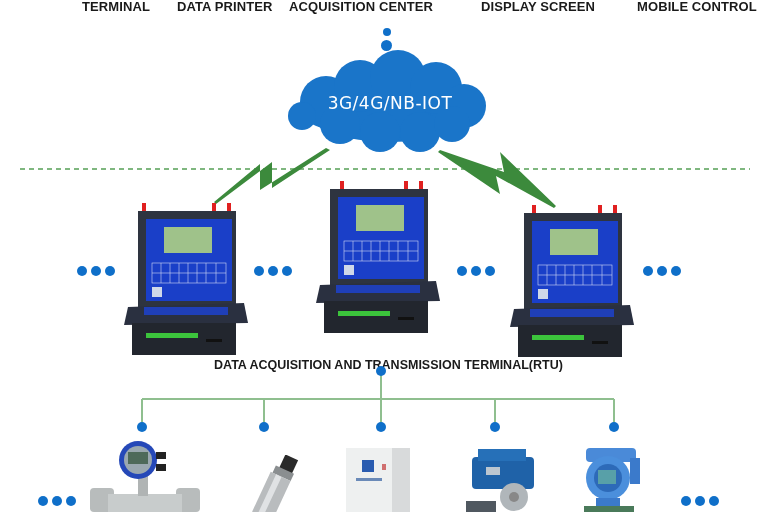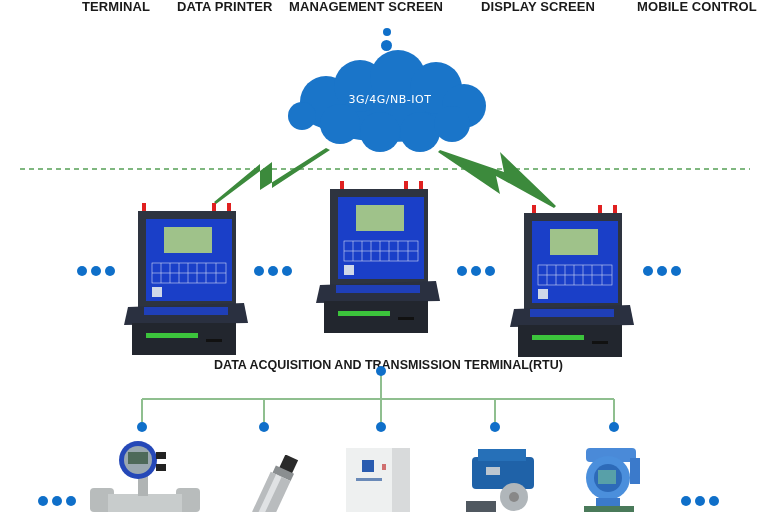--- a/index.html
+++ b/index.html
@@ -1,31 +1,31 @@
 <!DOCTYPE html>
 <html><head>
 <meta charset="utf-8">
 <style>
   html, body { margin:0; padding:0; background:#ffffff; }
   body { width:768px; height:512px; position:relative; overflow:hidden; font-family:"Liberation Sans", sans-serif; }
   .top-label { position:absolute; top:-1px; font-weight:bold; font-size:13px; color:#1a1a1a; white-space:nowrap; letter-spacing:0.1px; }
   .abs { position:absolute; }
   .dot { position:absolute; border-radius:50%; background:#0f6fc9; }
-  .cloud-text { position:absolute; left:325px; top:93px; width:130px; text-align:center; color:#ffffff; font-family:"DejaVu Sans", sans-serif; font-size:11px; letter-spacing:0.5px; }
+  .cloud-text { position:absolute; left:325px; top:93px; width:130px; text-align:center; color:#ffffff; font-family:"DejaVu Sans", sans-serif; font-size:17px; letter-spacing:0.5px; }
   .rtu-caption { position:absolute; left:214px; top:358px; font-weight:bold; font-size:12.5px; color:#1a1a1a; white-space:nowrap; }
   .ellipsis { position:absolute; display:flex; gap:4px; }
   .ellipsis span { width:10px; height:10px; border-radius:50%; background:#0f6fc9; display:block; }
 </style>
 </head>
 <body>
 
 <div>
   <div class="top-label" style="left:82px">TERMINAL</div>
   <div class="top-label" style="left:177px">DATA PRINTER</div>
-  <div class="top-label" style="left:289px">MANAGEMENT SCREEN</div>
+  <div class="top-label" style="left:289px">ACQUISITION CENTER</div>
   <div class="top-label" style="left:481px">DISPLAY SCREEN</div>
   <div class="top-label" style="left:637px">MOBILE CONTROL</div>
 </div>
 
 <div class="dot" style="left:383px;top:28px;width:8px;height:8px"></div>
 <div class="dot" style="left:381px;top:40px;width:11px;height:11px"></div>
 
 <svg class="abs" style="left:280px;top:50px" width="220" height="110">
   <g fill="#1a75c9">
     <ellipse cx="110" cy="62" rx="82" ry="30"></ellipse>

